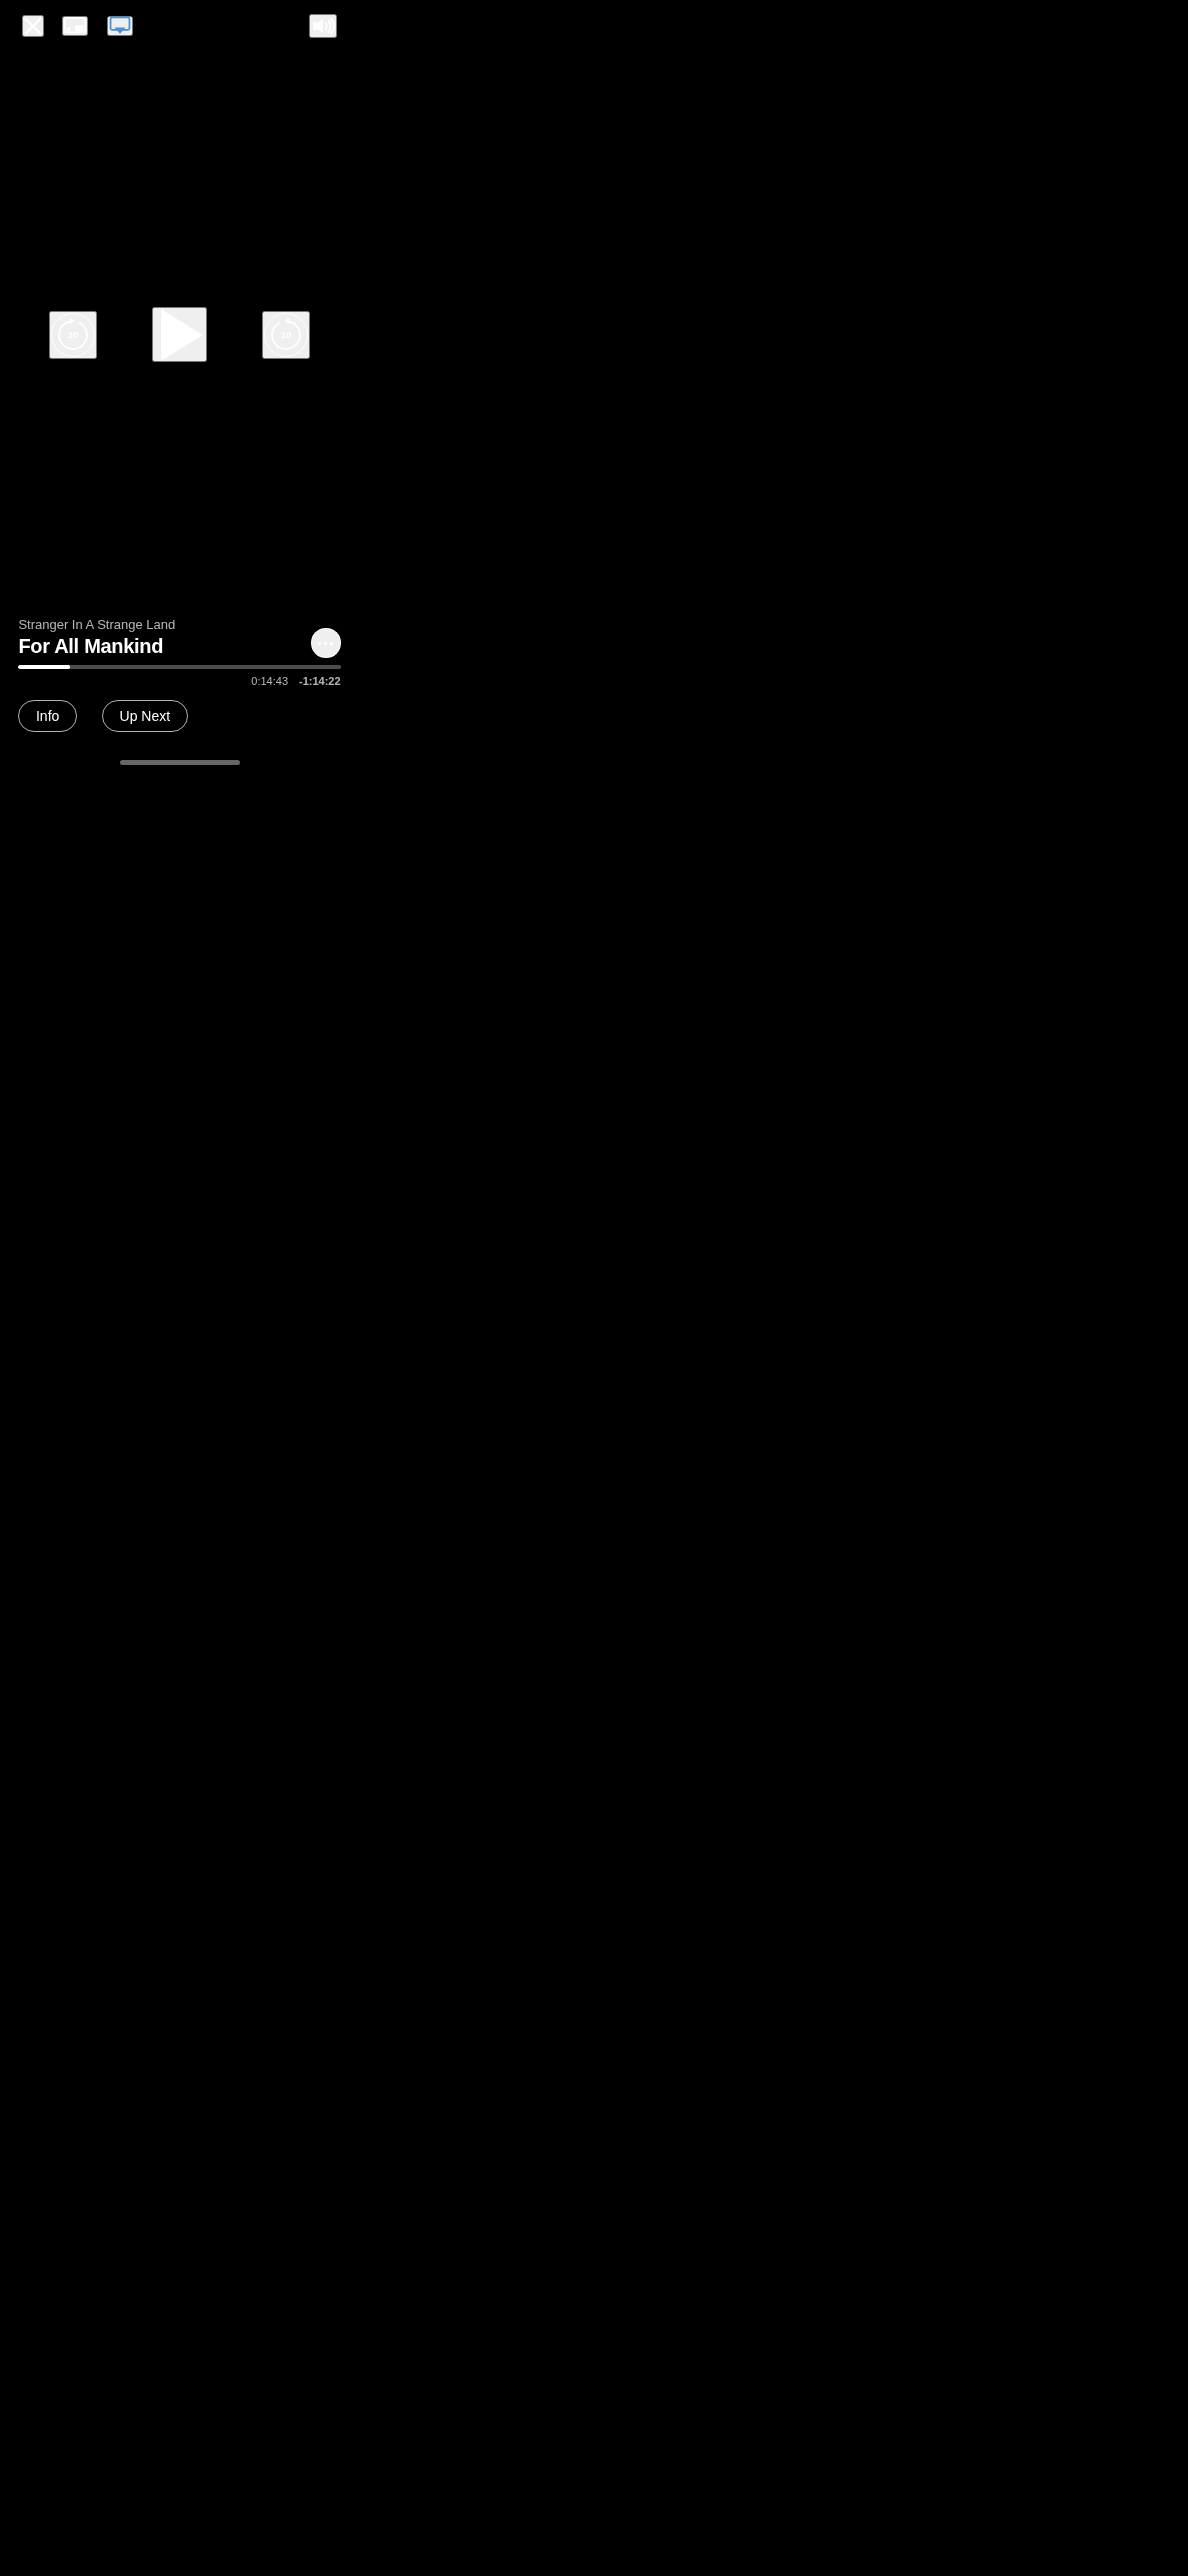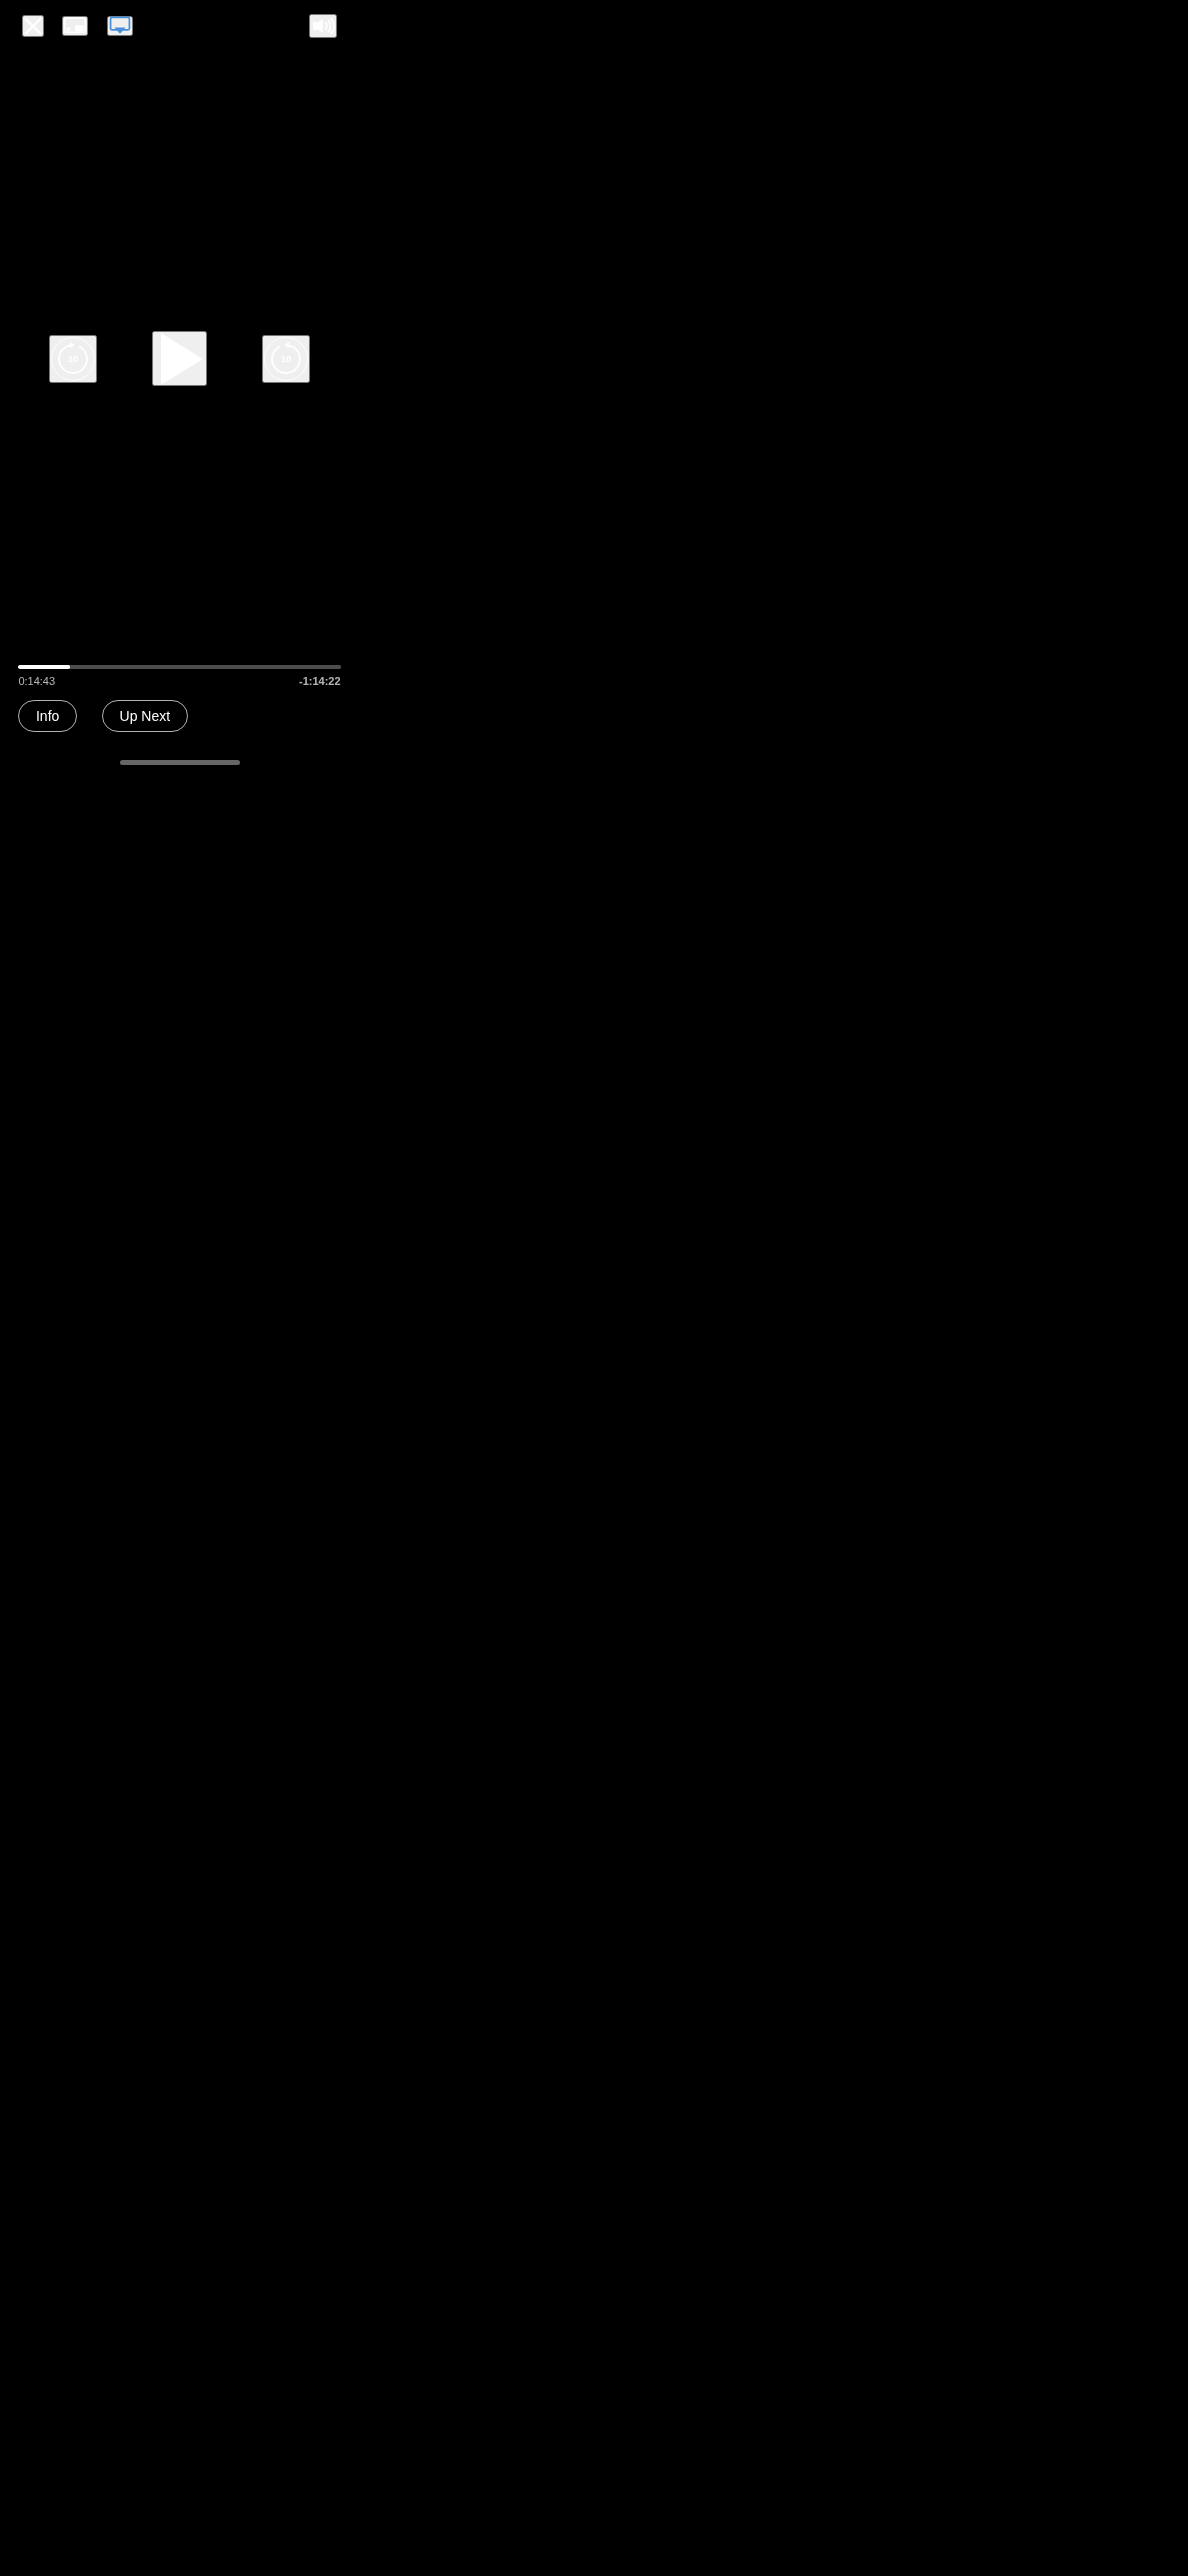--- a/index.html
+++ b/index.html
@@ -283,23 +283,24 @@
 
     .progress-fill {
       height: 100%;
       background: #fff;
       border-radius: 1.8px;
       width: 16%;
     }
 
     .time-labels {
       display: flex;
-      justify-content: space-between;
+      justify-content: flex-end;
       margin-top: 5.5px;
       margin-bottom: 13px;
+      gap: 11px;
     }
 
     .time-current {
       font-size: 11px;
       color: rgba(255,255,255,0.7);
     }
 
     .time-remaining {
       font-size: 11px;
       color: rgba(255,255,255,0.7);
@@ -416,20 +417,33 @@
             <text x="24" y="27" text-anchor="middle" fill="white" font-size="11" font-weight="600" font-family="-apple-system, sans-serif">10</text>
           </svg>
         </div>
       </button>
 
     </div>
   </div>
 
   <div class="bottom-info">
 
+    <div class="episode-info">
+      <div class="episode-text">
+        <div class="episode-subtitle">Stranger In A Strange Land</div>
+        <div class="episode-title">For All Mankind</div>
+      </div>
+      <button class="more-btn">
+        <div class="more-dots">
+          <div class="more-dot"></div>
+          <div class="more-dot"></div>
+          <div class="more-dot"></div>
+        </div>
+      </button>
+    </div>
 
     <div class="progress-container">
       <div class="progress-track">
         <div class="progress-fill"></div>
       </div>
     </div>
 
     <div class="time-labels">
       <span class="time-current">0:14:43</span>
       <span class="time-remaining">-1:14:22</span>

